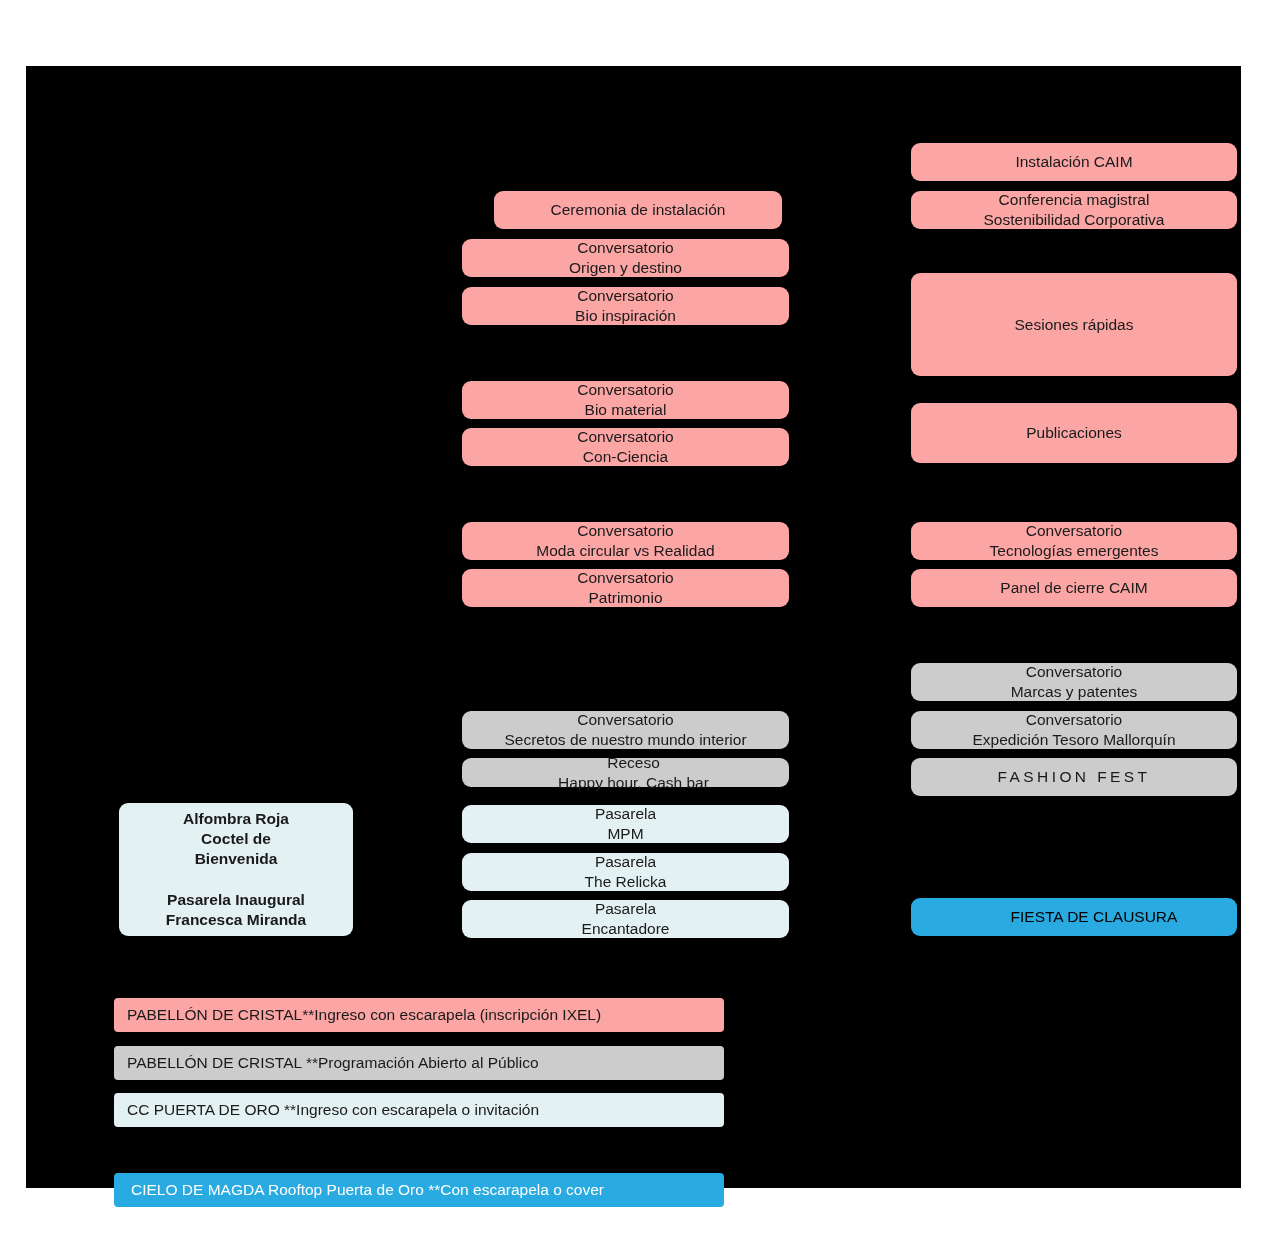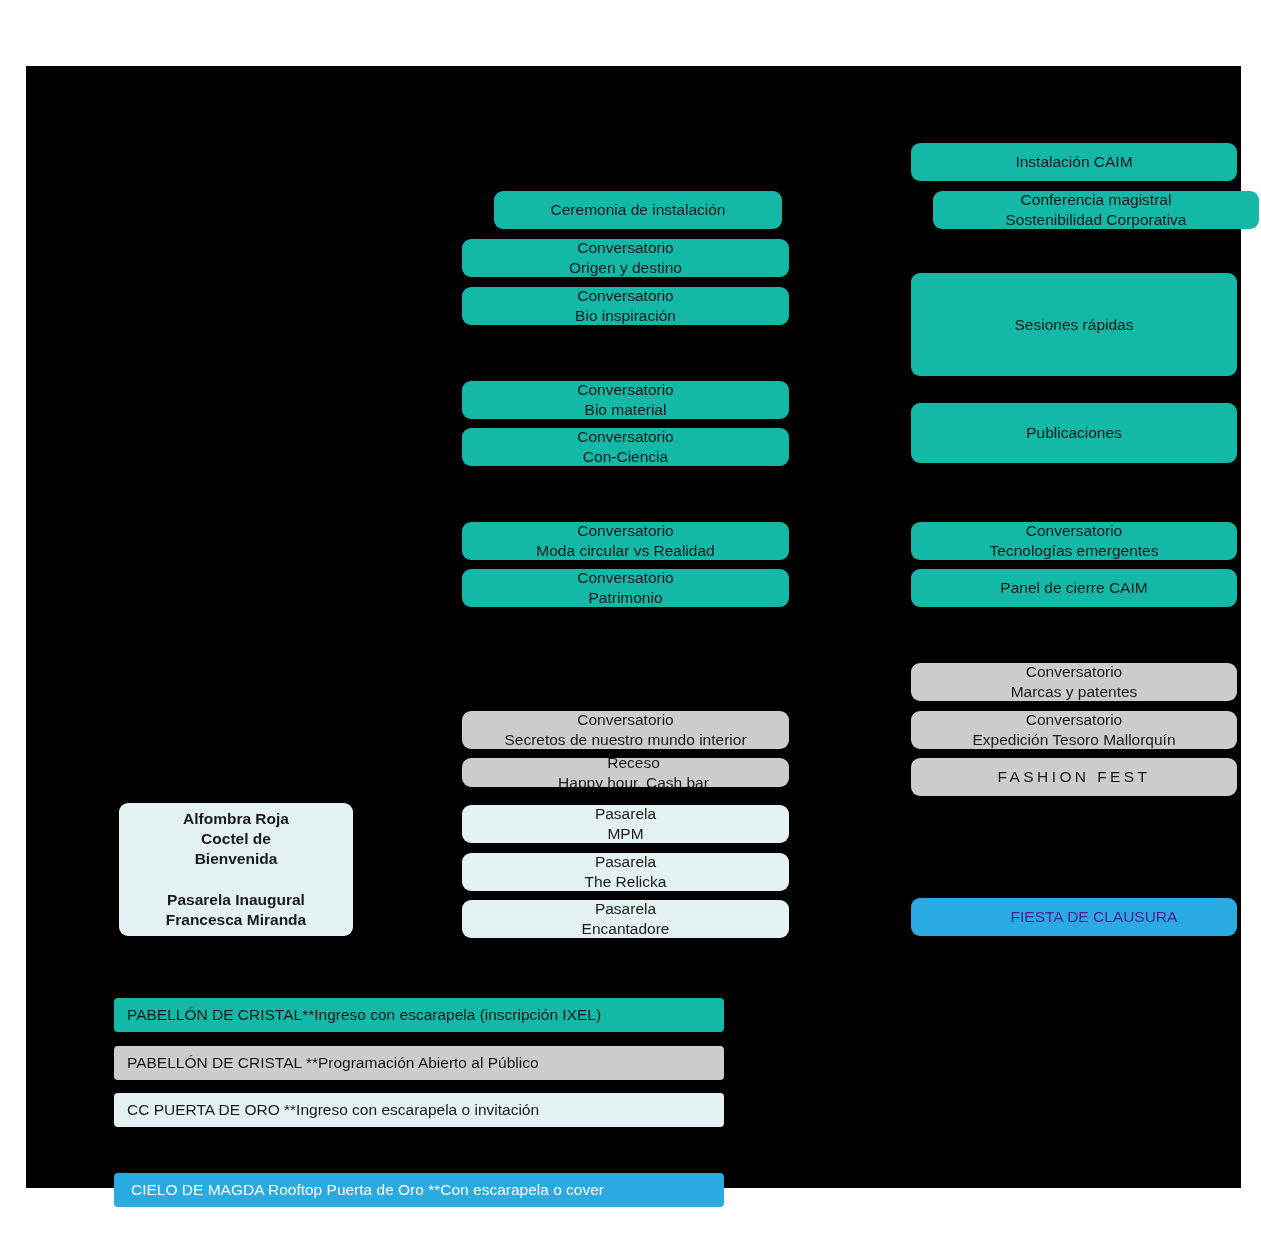--- a/index.html
+++ b/index.html
@@ -31,24 +31,24 @@
     align-items: center;
     justify-content: center;
     text-align: center;
     color: #1a1a1a;
     font-size: 15.5px;
     line-height: 1.28;
     padding: 2px 8px;
     white-space: pre-line;
     font-family: "Liberation Sans", sans-serif;
   }
-  .c-purple { background: #14b8a6; }
+  .c-purple { background: #fca5a5; }
   .c-gray   { background: #cccccc; }
   .c-pale   { background: #e4f1f2; }
-  .c-blue   { background: #29abe2; color: #4c1d95; padding-left: 48px; }
+  .c-blue   { background: #29abe2; color: #000000; padding-left: 48px; }
 
   .legend {
     position: absolute;
     box-sizing: border-box;
     border-radius: 4px;
     display: flex;
     align-items: center;
     justify-content: flex-start;
     text-align: left;
     padding-left: 13px;
@@ -93,21 +93,21 @@
 Happy hour, Cash bar</div>
       <div class="box c-pale" style="left: 436px; top: 739px; width: 327px; height: 38px;">Pasarela
 MPM</div>
       <div class="box c-pale" style="left: 436px; top: 787px; width: 327px; height: 38px;">Pasarela
 The Relicka</div>
       <div class="box c-pale" style="left: 436px; top: 834px; width: 327px; height: 38px;">Pasarela
 Encantadore</div>
     </div>
   <div id="right-column">
       <div class="box c-purple" style="left: 885px; top: 77px; width: 326px; height: 38px;">Instalación CAIM</div>
-      <div class="box c-purple" style="left: 907px; top: 125px; width: 326px; height: 38px;">Conferencia magistral
+      <div class="box c-purple" style="left: 885px; top: 125px; width: 326px; height: 38px;">Conferencia magistral
 Sostenibilidad Corporativa</div>
       <div class="box c-purple" style="left: 885px; top: 207px; width: 326px; height: 103px;">Sesiones rápidas</div>
       <div class="box c-purple" style="left: 885px; top: 337px; width: 326px; height: 60px;">Publicaciones</div>
       <div class="box c-purple" style="left: 885px; top: 456px; width: 326px; height: 38px;">Conversatorio
 Tecnologías emergentes</div>
       <div class="box c-purple" style="left: 885px; top: 503px; width: 326px; height: 38px;">Panel de cierre CAIM</div>
       <div class="box c-gray" style="left: 885px; top: 597px; width: 326px; height: 38px;">Conversatorio
 Marcas y patentes</div>
       <div class="box c-gray" style="left: 885px; top: 645px; width: 326px; height: 38px;">Conversatorio
 Expedición Tesoro Mallorquín</div>

